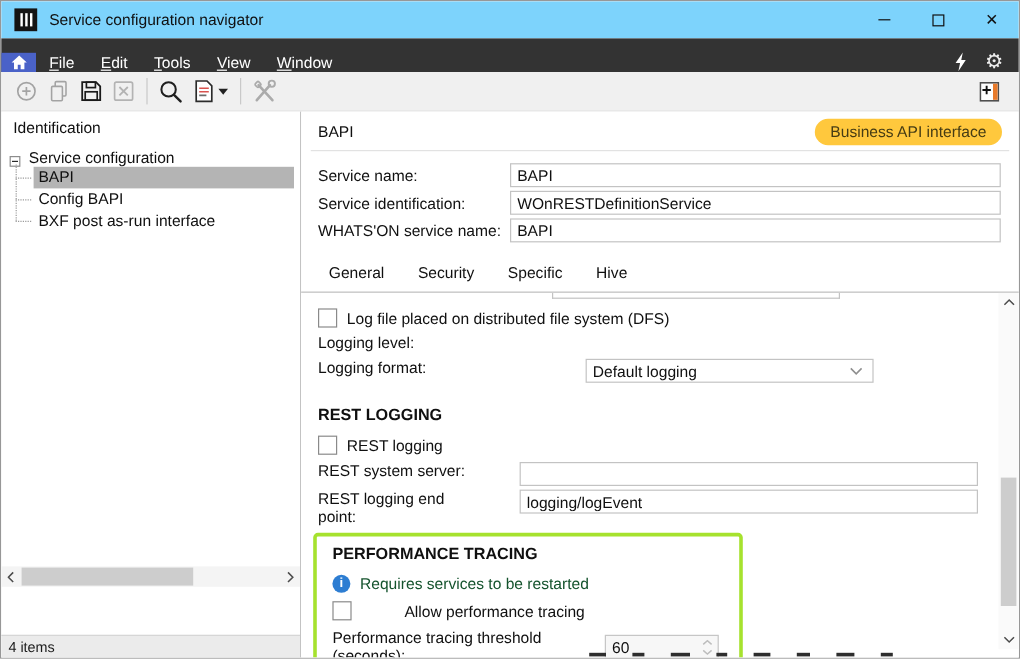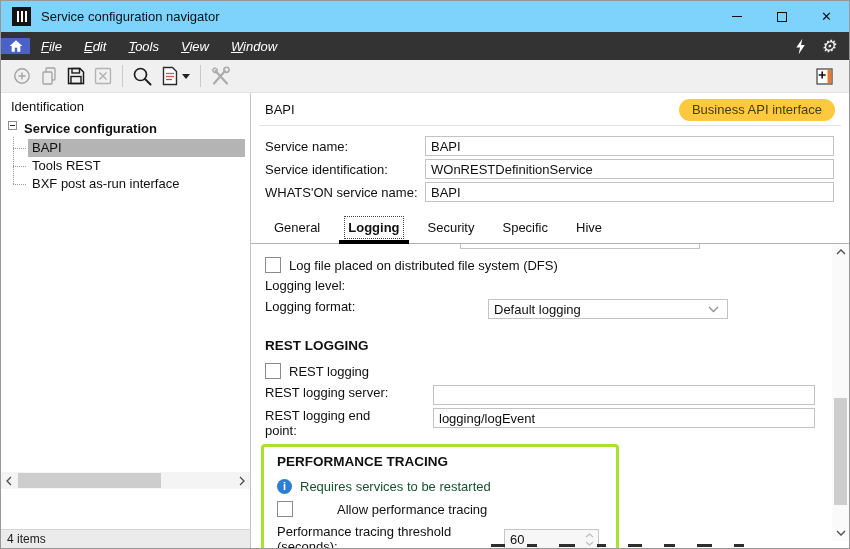--- a/index.html
+++ b/index.html
@@ -14,21 +14,21 @@
               align-items:center; justify-content:center; flex:none; }
   .app-icon i { width:2px; height:11px; background:#fff; }
   .titlebar .title { margin-left:10px; font-size:13px; color:#101010; }
   .win-buttons { margin-left:auto; display:flex; height:100%; }
   .win-btn { width:45px; height:100%; display:flex; align-items:center; justify-content:center; }
   .glyph-min { width:10px; height:1px; background:#111; display:block; }
   .glyph-max { width:10px; height:10px; border:1px solid #111; display:block; }
   .glyph-close { font-size:13px; color:#111; line-height:1; }
 
   
-  .menubar { height:28px; background:#333333; display:flex; align-items:center; flex:none;font-style:italic; }
+  .menubar { height:28px; background:#333333; display:flex; align-items:flex-end; flex:none; }
   .home-btn { width:29px; background:#4a62c8; display:flex; align-items:center; justify-content:center; }
   .menu-item { padding:0 11px; display:flex; align-items:center; }
   .menu-item span { display:inline-block; color:#fff; font-size:13px; }
   .menu-item span::first-letter { text-decoration:underline; }
   .menubar-right { margin-left:auto; display:flex; align-items:center; gap:15px; padding-right:13px; }
   .gear-glyph { color:#ededed; font-size:17px; line-height:1; }
 
   
   .toolbar { height:33px; background:#f0f0f0; display:flex; align-items:center;
              padding:0 7px; flex:none; border-bottom:1px solid #e3e3e3; }
@@ -39,21 +39,21 @@
   .tb-right { margin-left:auto; display:flex; align-items:center; padding-right:4px; }
 
   
   .main { flex:1; display:flex; min-height:0; }
 
   
   .left-panel { width:250px; flex:none; border-right:1px solid #c3c3c3; display:flex;
                 flex-direction:column; background:#fff; }
   .panel-header { font-size:13px; color:#101010; padding:6px 10px 4px; }
   .tree { flex:1; font-size:13px; color:#101010; padding-top:3px; overflow:hidden; }
-  .tree-root-row { display:flex; align-items:flex-start; height:18px; padding-left:7px;font-weight:bold; }
+  .tree-root-row { display:flex; align-items:flex-end; height:18px; padding-left:7px; }
   .expander { width:9px; height:9px; border:1px solid #8c8c8c; background:#fff; position:relative; flex:none; }
   .expander::after { content:""; position:absolute; left:1px; right:1px; top:3px; height:1px; background:#2a2a2a; }
   .tree-root-row .label { margin-left:7px; }
   .tree-children { margin-left:12px; position:relative; }
   .tree-children::before { content:""; position:absolute; left:0; top:-2px; bottom:9px;
                            border-left:1px dotted #9a9a9a; }
   .tree-child { position:relative; height:18px; display:flex; align-items:center; padding-left:15px; }
   .tree-child::before { content:""; position:absolute; left:0; top:9px; width:13px;
                         border-top:1px dotted #9a9a9a; }
   .tree-child .label { flex:1; padding:1px 4px 2px; margin-right:5px; }
@@ -254,21 +254,21 @@
       <div class="tree">
         <div class="tree-root-row">
           <span class="expander"></span>
           <span class="label">Service configuration</span>
         </div>
         <div class="tree-children">
           <div class="tree-child selected">
             <span class="label">BAPI</span>
           </div>
           <div class="tree-child">
-            <span class="label">Tools REST</span>
+            <span class="label">Config BAPI</span>
           </div>
           <div class="tree-child">
             <span class="label">BXF post as-run interface</span>
           </div>
         </div>
       </div>
       <div class="hscroll">
         <div class="hs-arrow">
           <svg width="6" height="10" viewBox="0 0 6 10">
               <polyline points="5,1 1,5 5,9" fill="none" stroke="#4d4d4d" stroke-width="1.3"></polyline>
@@ -305,21 +305,20 @@
           <input class="text-field" value="WOnRESTDefinitionService" style="">
         </div>
         <div class="form-row">
           <label>WHATS'ON service name:</label>
           <input class="text-field" value="BAPI" style="">
         </div>
       </div>
 
       <div class="tab-strip">
         <div class="tab"><span class="tab-label">General</span></div>
-        <div class="tab active"><span class="tab-label">Logging</span></div>
         <div class="tab"><span class="tab-label">Security</span></div>
         <div class="tab"><span class="tab-label">Specific</span></div>
         <div class="tab"><span class="tab-label">Hive</span></div>
       </div>
 
       <div class="content">
 
         <div class="combo-fragment"></div>
 
         <div class="check-row">
@@ -344,21 +343,21 @@
         </div>
 
         <div class="section-heading">REST LOGGING</div>
 
         <div class="check-row" style="margin-top:10px;">
           <span class="checkbox"></span>
           <span class="cb-label">REST logging</span>
         </div>
 
         <div class="field-row" style="margin-top:6px;">
-          <span class="lbl-sm">REST logging server:</span>
+          <span class="lbl-sm">REST system server:</span>
           <input class="text-field grow-field" value="" style="">
         </div>
         <div class="field-row" style="margin-top:3px;">
           <span class="lbl-sm">REST logging end point:</span>
           <input class="text-field grow-field" value="logging/logEvent" style="">
         </div>
 
         <div class="highlight-box">
           <div class="section-heading">PERFORMANCE TRACING</div>
           <div class="info-row">

